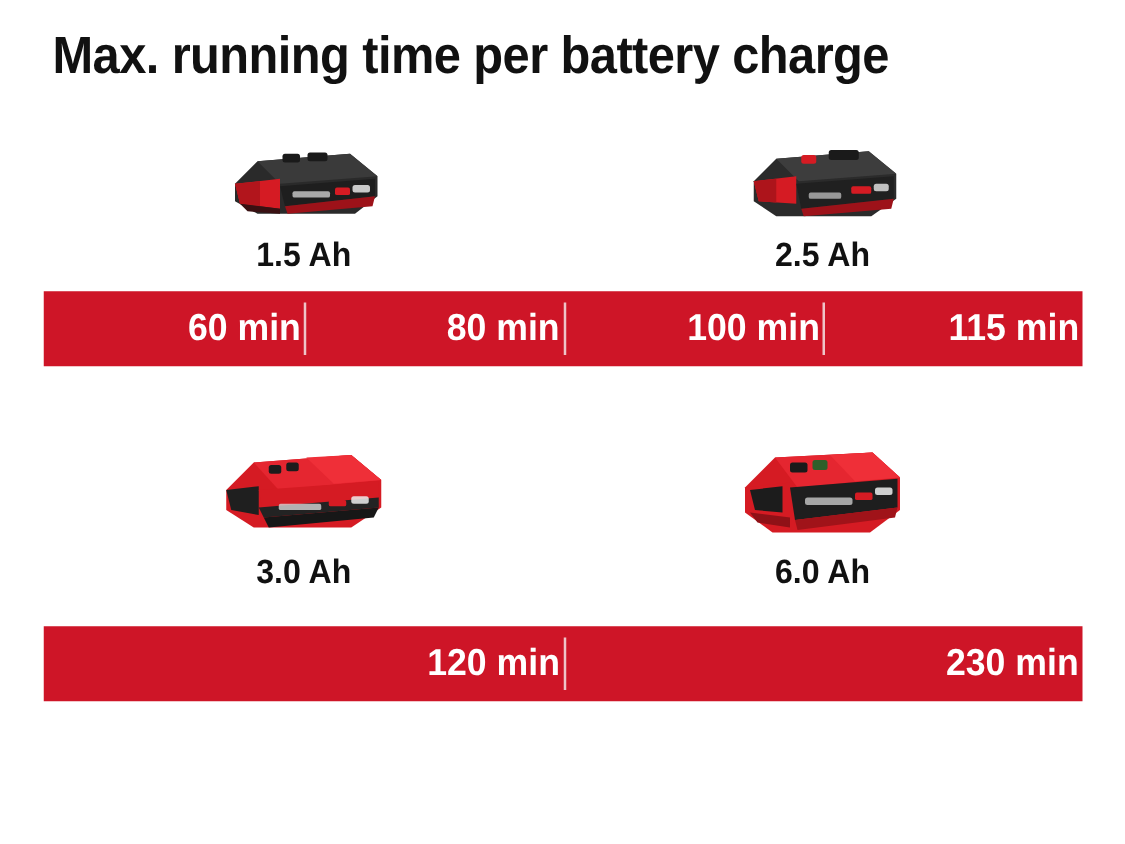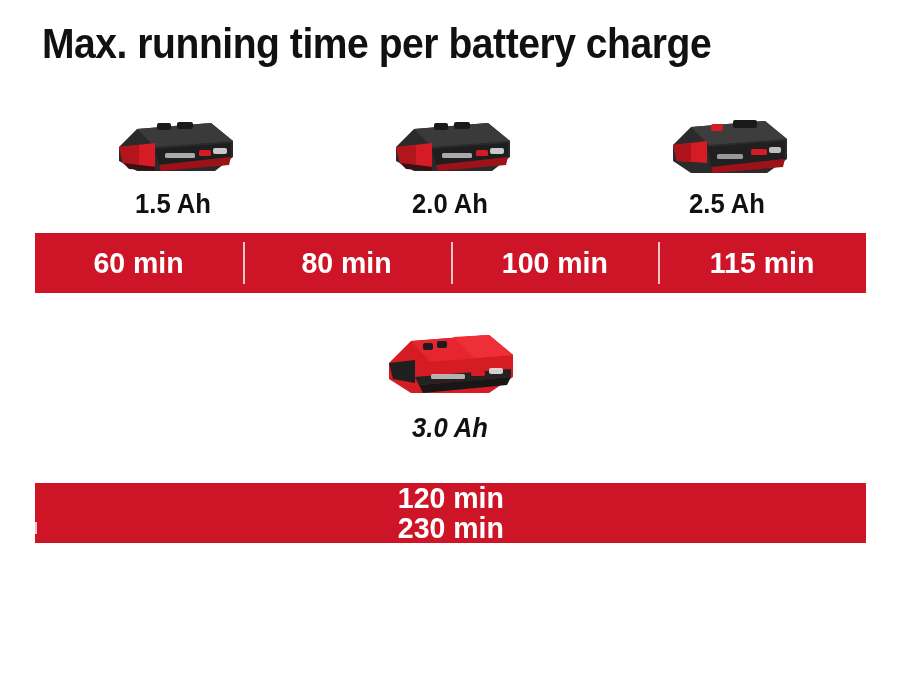--- a/index.html
+++ b/index.html
@@ -35,21 +35,21 @@
 
   
   .batt-row{
     position:absolute;
     left:35px;
     width:831px;
     display:flex;
     flex-direction:row;
   }
   .batt-row.row1{ top:100px; height:118px; }
-  .batt-row.row2{ top:320px; height:122px;font-style:italic; }
+  .batt-row.row2{ top:349px; height:122px; }
 
   .batt-cell{
     flex:1 1 0;
     display:flex;
     flex-direction:column;
     align-items:center;
     justify-content:flex-end;
   }
   .batt-art{
     width:150px;
@@ -76,28 +76,28 @@
     position:absolute;
     left:35px;
     width:831px;
     height:60px;
     background:#CE1527;
     display:flex;
     flex-direction:row;
     align-items:stretch;
   }
   .time-bar.bar1{ top:233px; }
-  .time-bar.bar2{ top:483px;flex-direction:column; }
+  .time-bar.bar2{ top:501px; }
 
   .time-cell{
     flex:1 1 0;
     position:relative;
     display:flex;
     align-items:center;
-    justify-content:center;
+    justify-content:flex-end;
   }
   .time-cell + .time-cell::before{
     content:"";
     position:absolute;
     left:0;
     top:9px;
     bottom:9px;
     width:2px;
     background:#f4e3e5;
     opacity:.85;
@@ -134,39 +134,20 @@
           <rect x="66" y="46" width="30" height="5" rx="1.5" fill="#d8d8d8" opacity=".75"></rect>
           <rect x="100" y="43" width="12" height="6" rx="1.5" fill="#D51B23"></rect>
           <rect x="114" y="41" width="14" height="6" rx="2" fill="#e8e8e8" opacity=".85"></rect>
           <path d="M60 58 L132 50 L130 58 L62 64 Z" fill="#9d1219"></path>
           <path d="M24 56 L56 60 L56 64 L30 62 Z" fill="#3a1012"></path>
         </g>
       </svg>
       <div class="batt-label">1.5 Ah</div>
     </div>
 
-    <div class="batt-cell">
-      <svg class="batt-art" viewBox="0 0 150 78">
-        <g>
-          <path d="M20 40 L38 22 L112 16 L134 34 L134 50 L116 64 L38 64 L20 54 Z" fill="#2a2a2a"></path>
-          <path d="M38 22 L112 16 L134 34 L56 40 Z" fill="#3a3a3a"></path>
-          <rect x="58" y="16" width="14" height="7" rx="2" fill="#1a1a1a"></rect>
-          <rect x="78" y="15" width="16" height="7" rx="2" fill="#1a1a1a"></rect>
-          <path d="M20 40 L56 36 L56 60 L24 56 Z" fill="#D51B23"></path>
-          <path d="M20 40 L40 38 L40 58 L24 56 Z" fill="#b2151c"></path>
-          <path d="M56 42 L132 36 L132 50 L60 58 Z" fill="#1e1e1e"></path>
-          <rect x="66" y="46" width="30" height="5" rx="1.5" fill="#d8d8d8" opacity=".75"></rect>
-          <rect x="100" y="43" width="12" height="6" rx="1.5" fill="#D51B23"></rect>
-          <rect x="114" y="41" width="14" height="6" rx="2" fill="#e8e8e8" opacity=".85"></rect>
-          <path d="M60 58 L132 50 L130 58 L62 64 Z" fill="#9d1219"></path>
-          <path d="M24 56 L56 60 L56 64 L30 62 Z" fill="#3a1012"></path>
-        </g>
-      </svg>
-      <div class="batt-label">2.0 Ah</div>
-    </div>
 
     <div class="batt-cell">
       <svg class="batt-art" viewBox="0 0 150 78">
         <g>
           <path d="M20 38 L38 20 L112 14 L134 32 L134 52 L114 66 L38 66 L20 54 Z" fill="#2b2b2b"></path>
           <path d="M38 20 L112 14 L134 32 L56 38 Z" fill="#3d3d3d"></path>
           <rect x="80" y="13" width="24" height="8" rx="2" fill="#1a1a1a"></rect>
           <path d="M20 38 L54 34 L54 56 L24 54 Z" fill="#D51B23"></path>
           <path d="M20 38 L38 36 L38 55 L24 54 Z" fill="#ad141b"></path>
           <rect x="58" y="17" width="12" height="7" rx="2" fill="#D51B23"></rect>
@@ -215,20 +196,40 @@
           <rect x="100" y="50" width="14" height="5" rx="1.5" fill="#D51B23"></rect>
           <rect x="118" y="47" width="14" height="6" rx="2" fill="#ededed" opacity=".85"></rect>
           <path d="M48 64 L140 56 L136 64 L52 72 Z" fill="#171717"></path>
         </g>
       </svg>
       <div class="batt-label">3.0 Ah</div>
     </div>
 
 
 
+    <div class="batt-cell">
+      <svg class="batt-art" viewBox="0 0 160 88">
+        <g>
+          <path d="M18 40 L42 16 L120 12 L142 32 L142 58 L118 76 L40 76 L18 60 Z" fill="#D51B23"></path>
+          <path d="M42 16 L120 12 L142 32 L60 40 Z" fill="#e52630"></path>
+          <path d="M86 14 L120 12 L142 32 L106 35 Z" fill="#ef2f38"></path>
+          <rect x="54" y="20" width="14" height="8" rx="2" fill="#1a1a1a"></rect>
+          <rect x="72" y="18" width="12" height="8" rx="2" fill="#2e5f2a"></rect>
+          <path d="M18 40 L54 36 L54 64 L22 60 Z" fill="#D51B23"></path>
+          <path d="M22 42 L48 39 L48 60 L26 58 Z" fill="#1c1c1c"></path>
+          <path d="M54 40 L140 33 L140 56 L58 66 Z" fill="#1e1e1e"></path>
+          <rect x="66" y="48" width="38" height="6" rx="2" fill="#d4d4d4" opacity=".75"></rect>
+          <rect x="106" y="44" width="14" height="6" rx="1.5" fill="#D51B23"></rect>
+          <rect x="122" y="40" width="14" height="6" rx="2" fill="#efefef" opacity=".85"></rect>
+          <path d="M58 66 L140 56 L138 64 L60 74 Z" fill="#a01319"></path>
+          <path d="M22 60 L54 64 L54 72 L28 68 Z" fill="#8f1117"></path>
+        </g>
+      </svg>
+      <div class="batt-label">6.0 Ah</div>
+    </div>
 
   </div>
 
   <div class="time-bar bar2">
     <div class="time-cell">
       <span class="time-text">120 min</span>
     </div>
     <div class="time-cell">
       <span class="time-text">230 min</span>
     </div>

